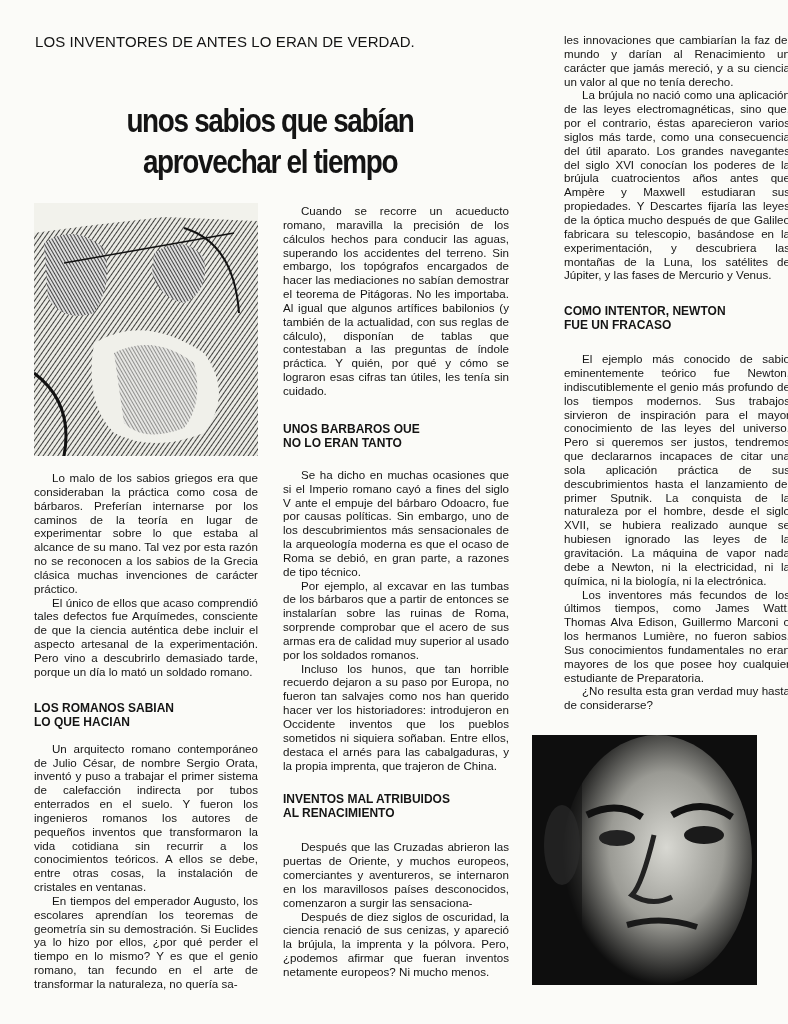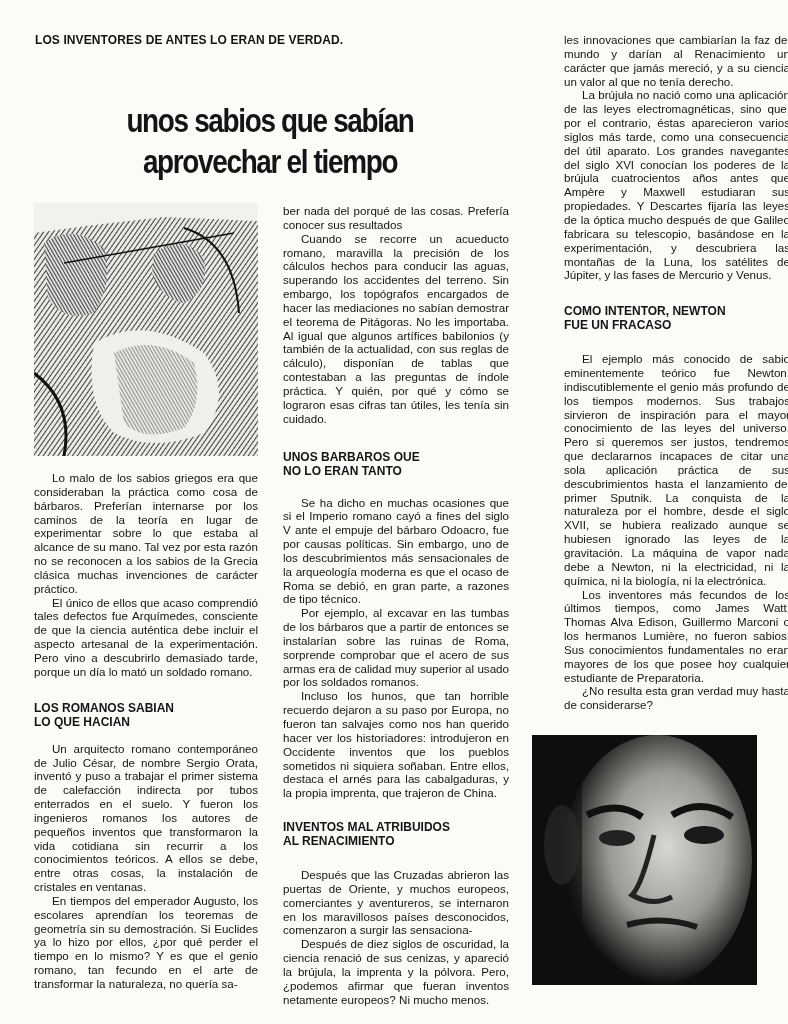--- a/index.html
+++ b/index.html
@@ -1,21 +1,21 @@
 <!DOCTYPE html>
 <html><head>
 <meta charset="utf-8">
 <style>
   html, body { margin:0; padding:0; }
   body {
     width:788px; height:1024px; background:#fbfbf8; position:relative; overflow:hidden;
     font-family:"Liberation Sans", sans-serif; color:#141414;
   }
   .kicker {
-    position:absolute; left:35px; top:33px; font-size:12px; font-weight:bold;
+    position:absolute; left:35px; top:33px; font-size:15px; font-weight:normal;
     letter-spacing:0.1px; white-space:nowrap;
   }
   .headline {
     position:absolute; left:20px; width:500px; top:100px; text-align:center;
     font-family:"Liberation Sans", sans-serif; font-weight:bold; font-size:34px;
     line-height:41px; letter-spacing:-1.6px; transform:scaleX(0.82); transform-origin:center top;
   }
   .col {
     position:absolute; font-size:11.6px; line-height:13.85px; text-align:justify;
   }
@@ -74,21 +74,20 @@
     <p>El único de ellos que acaso comprendió tales defectos fue Arquímedes, consciente de que la ciencia auténtica debe incluir el aspecto artesanal de la experimentación. Pero vino a descubrirlo demasiado tarde, porque un día lo mató un soldado romano.</p>
     <h3 style="margin-top:22px;">
       <span>LOS ROMANOS SABIAN</span><br>
       <span>LO QUE HACIAN</span>
     </h3>
     <p>Un arquitecto romano contemporáneo de Julio César, de nombre Sergio Orata, inventó y puso a trabajar el primer sistema de calefacción indirecta por tubos enterrados en el suelo. Y fueron los ingenieros romanos los autores de pequeños inventos que transformaron la vida cotidiana sin recurrir a los conocimientos teóricos. A ellos se debe, entre otras cosas, la instalación de cristales en ventanas.</p>
     <p>En tiempos del emperador Augusto, los escolares aprendían los teoremas de geometría sin su demostración. Si Euclides ya lo hizo por ellos, ¿por qué perder el tiempo en lo mismo? Y es que el genio romano, tan fecundo en el arte de transformar la naturaleza, no quería sa-</p>
   </div>
 
   <div class="col" id="col2">
-    <p class="cont">ber nada del porqué de las cosas. Prefería conocer sus resultados</p>
     <p>Cuando se recorre un acueducto romano, maravilla la precisión de los cálculos hechos para conducir las aguas, superando los accidentes del terreno. Sin embargo, los topógrafos encargados de hacer las mediaciones no sabían demostrar el teorema de Pitágoras. No les importaba. Al igual que algunos artífices babilonios (y también de la actualidad, con sus reglas de cálculo), disponían de tablas que contestaban a las preguntas de índole práctica. Y quién, por qué y cómo se lograron esas cifras tan útiles, les tenía sin cuidado.</p>
     <h3 style="margin-top:24px;margin-bottom:18px;">
       <span>UNOS BARBAROS OUE</span><br>
       <span>NO LO ERAN TANTO</span>
     </h3>
     <p>Se ha dicho en muchas ocasiones que si el Imperio romano cayó a fines del siglo V ante el empuje del bárbaro Odoacro, fue por causas políticas. Sin embargo, uno de los descubrimientos más sensacionales de la arqueología moderna es que el ocaso de Roma se debió, en gran parte, a razones de tipo técnico.</p>
     <p>Por ejemplo, al excavar en las tumbas de los bárbaros que a partir de entonces se instalarían sobre las ruinas de Roma, sorprende comprobar que el acero de sus armas era de calidad muy superior al usado por los soldados romanos.</p>
     <p>Incluso los hunos, que tan horrible recuerdo dejaron a su paso por Europa, no fueron tan salvajes como nos han querido hacer ver los historiadores: introdujeron en Occidente inventos que los pueblos sometidos ni siquiera soñaban. Entre ellos, destaca el arnés para las cabalgaduras, y la propia imprenta, que trajeron de China.</p>
     <h3 style="margin-top:20px;margin-bottom:20px;">
       <span>INVENTOS MAL ATRIBUIDOS</span><br>

